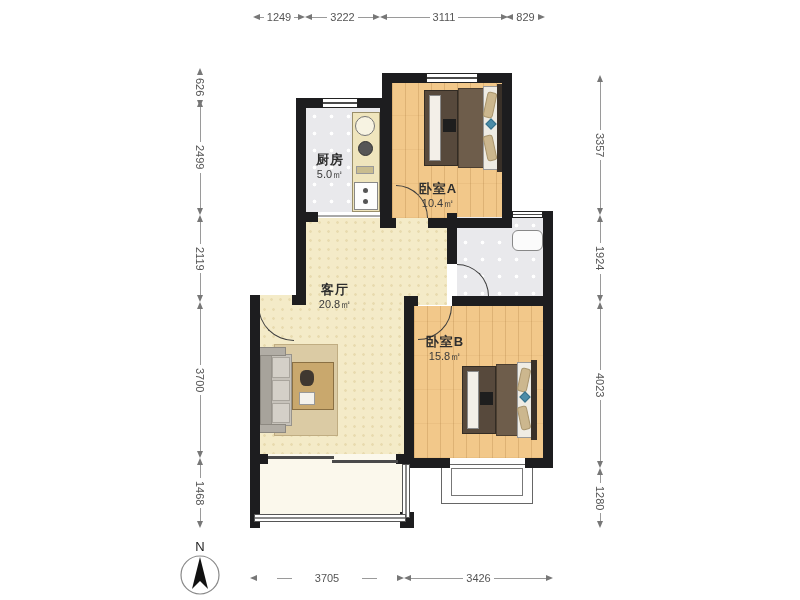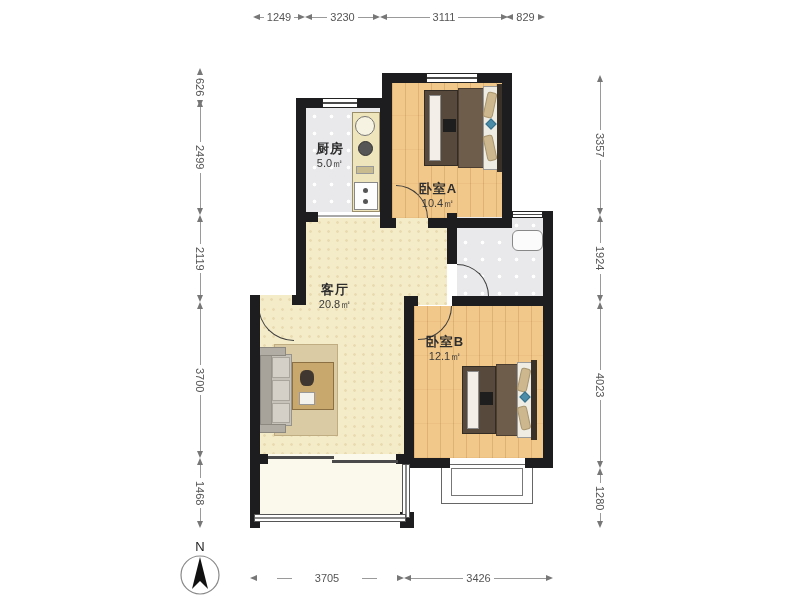--- a/index.html
+++ b/index.html
@@ -134,35 +134,35 @@
   <div class="wall" style="left:250px;top:512px;width:10px;height:16px;"></div>
   <div class="wall" style="left:400px;top:512px;width:14px;height:16px;"></div>
   <div class="bay" style="left:441px;top:464px;width:92px;height:40px;"></div>
   <div class="bay inner" style="left:451px;top:468px;width:72px;height:28px;"></div>
 
   <div class="arc" style="left:258px;top:305px;width:36px;height:36px;border-left-width:1.5px;border-bottom-width:1.5px;border-bottom-left-radius:100% 100%;"></div>
   <div class="arc" style="left:396px;top:185px;width:32px;height:33px;border-top-width:1.5px;border-right-width:1.5px;border-top-right-radius:100% 100%;"></div>
   <div class="arc" style="left:418px;top:306px;width:34px;height:34px;border-right-width:1.5px;border-bottom-width:1.5px;border-bottom-right-radius:100% 100%;"></div>
   <div class="arc" style="left:457px;top:264px;width:32px;height:32px;border-top-width:1.5px;border-right-width:1.5px;border-top-right-radius:100% 100%;"></div>
 
-  <div class="rlabel" style="left:295px;top:141px;width:70px;">
+  <div class="rlabel" style="left:295px;top:152px;width:70px;">
     <div class="name">厨房</div>
     <div class="area">5.0㎡</div>
   </div>
   <div class="rlabel" style="left:403px;top:181px;width:70px;">
     <div class="name">卧室A</div>
     <div class="area">10.4㎡</div>
   </div>
   <div class="rlabel" style="left:300px;top:282px;width:70px;">
     <div class="name">客厅</div>
     <div class="area">20.8㎡</div>
   </div>
   <div class="rlabel" style="left:410px;top:334px;width:70px;">
     <div class="name">卧室B</div>
-    <div class="area">12.1㎡</div>
+    <div class="area">15.8㎡</div>
   </div>
 
   <div class="compass">
     <div class="n">N</div>
     <svg width="42" height="42" viewBox="0 0 42 42">
       <circle cx="21" cy="21" r="19" fill="#ffffff" stroke="#8a8a8a" stroke-width="1.2"></circle>
       <polygon points="21,3 13,35 21,27 29,35" fill="#111111"></polygon>
     </svg>
   </div>
 
@@ -170,21 +170,21 @@
       <div class="dim h" style="left: 253px; width: 52px; top: 10px;">
         <div class="ar l"></div>
         <div class="ln"></div>
         <span class="lbl-h">1249</span>
         <div class="ln"></div>
         <div class="ar r"></div>
       </div>
       <div class="dim h" style="left: 305px; width: 75px; top: 10px;">
         <div class="ar l"></div>
         <div class="ln"></div>
-        <span class="lbl-h">3230</span>
+        <span class="lbl-h">3222</span>
         <div class="ln"></div>
         <div class="ar r"></div>
       </div>
       <div class="dim h" style="left: 380px; width: 128px; top: 10px;">
         <div class="ar l"></div>
         <div class="ln"></div>
         <span class="lbl-h">3111</span>
         <div class="ln"></div>
         <div class="ar r"></div>
       </div>

